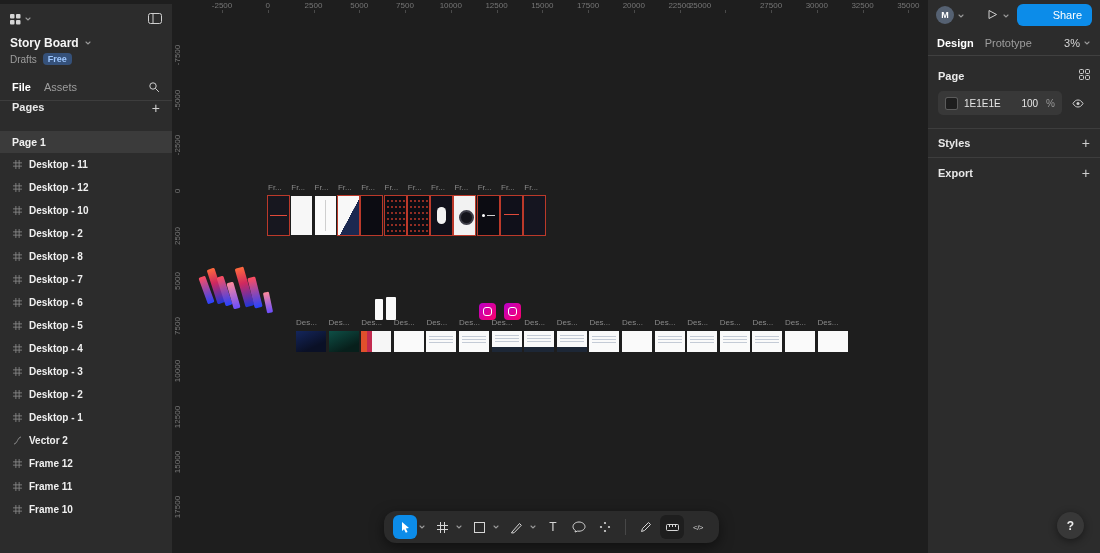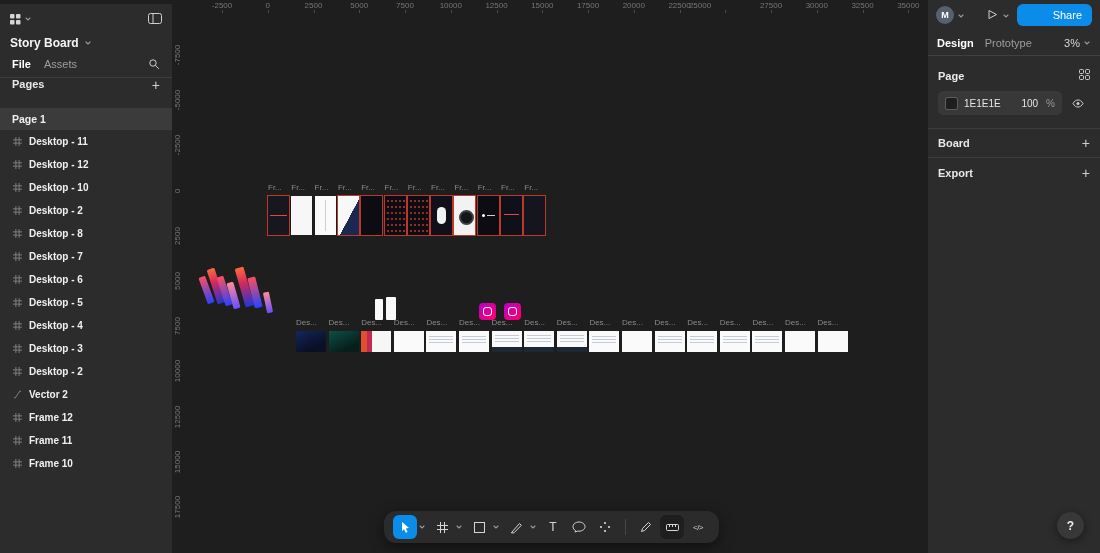--- a/index.html
+++ b/index.html
@@ -403,20 +403,24 @@
         </svg>
     </span>
   </div>
 
   <div class="ls-title">
     <span>Story Board</span>
     <svg width="8" height="8" viewBox="0 0 8 8">
         <path d="M2 3l2 2 2-2" stroke="#9a9a9a" fill="none" stroke-width="1.1" stroke-linecap="round"></path>
       </svg>
   </div>
+  <div class="ls-sub">
+    <span>Drafts</span>
+    <span class="badge">Free</span>
+  </div>
 
   <div class="ls-tabs">
     <span class="ltab active">File</span>
     <span class="ltab">Assets</span>
     <span class="searchwrap">
       <svg width="12" height="12" viewBox="0 0 12 12">
           <circle cx="5" cy="5" r="3.2" stroke="#cfcfcf" fill="none"></circle>
           <path d="M7.6 7.6L10.6 10.6" stroke="#cfcfcf" stroke-linecap="round"></path>
         </svg>
     </span>
@@ -544,20 +548,31 @@
       <div class="layer-row">
         <div class="licon">
           <svg width="9" height="9" viewBox="0 0 11 11" stroke="#8c8c8c">
             <line x1="3.5" y1="0" x2="3.5" y2="11"></line>
             <line x1="7.5" y1="0" x2="7.5" y2="11"></line>
             <line x1="0" y1="3.5" x2="11" y2="3.5"></line>
             <line x1="0" y1="7.5" x2="11" y2="7.5"></line>
           </svg>
         </div>
         <div class="lname">Desktop - 2</div>
+      </div>
+      <div class="layer-row">
+        <div class="licon">
+          <svg width="9" height="9" viewBox="0 0 11 11" stroke="#8c8c8c">
+            <line x1="3.5" y1="0" x2="3.5" y2="11"></line>
+            <line x1="7.5" y1="0" x2="7.5" y2="11"></line>
+            <line x1="0" y1="3.5" x2="11" y2="3.5"></line>
+            <line x1="0" y1="7.5" x2="11" y2="7.5"></line>
+          </svg>
+        </div>
+        <div class="lname">Desktop - 1</div>
       </div>
       <div class="layer-row">
         <div class="licon">
           <svg width="9" height="9" viewBox="0 0 9 9">
             <path d="M1 8C4 8 5 1 8 1" stroke="#8c8c8c" fill="none"></path>
           </svg>
         </div>
         <div class="lname">Vector 2</div>
       </div>
       <div class="layer-row">
@@ -644,21 +659,21 @@
     <span>
       <svg width="12" height="9" viewBox="0 0 12 9">
           <path d="M1 4.5C2.5 2 4 1 6 1s3.5 1 5 3.5C9.5 7 8 8 6 8S2.5 7 1 4.5z" stroke="#cfcfcf" fill="none"></path>
           <circle cx="6" cy="4.5" r="1.5" fill="#cfcfcf"></circle>
         </svg>
     </span>
   </div>
 
   <div>
       <div class="sec-row">
-        <span>Board</span>
+        <span>Styles</span>
         <span class="sec-action">+</span>
       </div>
       <div class="sec-row">
         <span>Export</span>
         <span class="sec-action">+</span>
       </div>
     </div>
 </aside>
 
 <div class="help">?</div>

